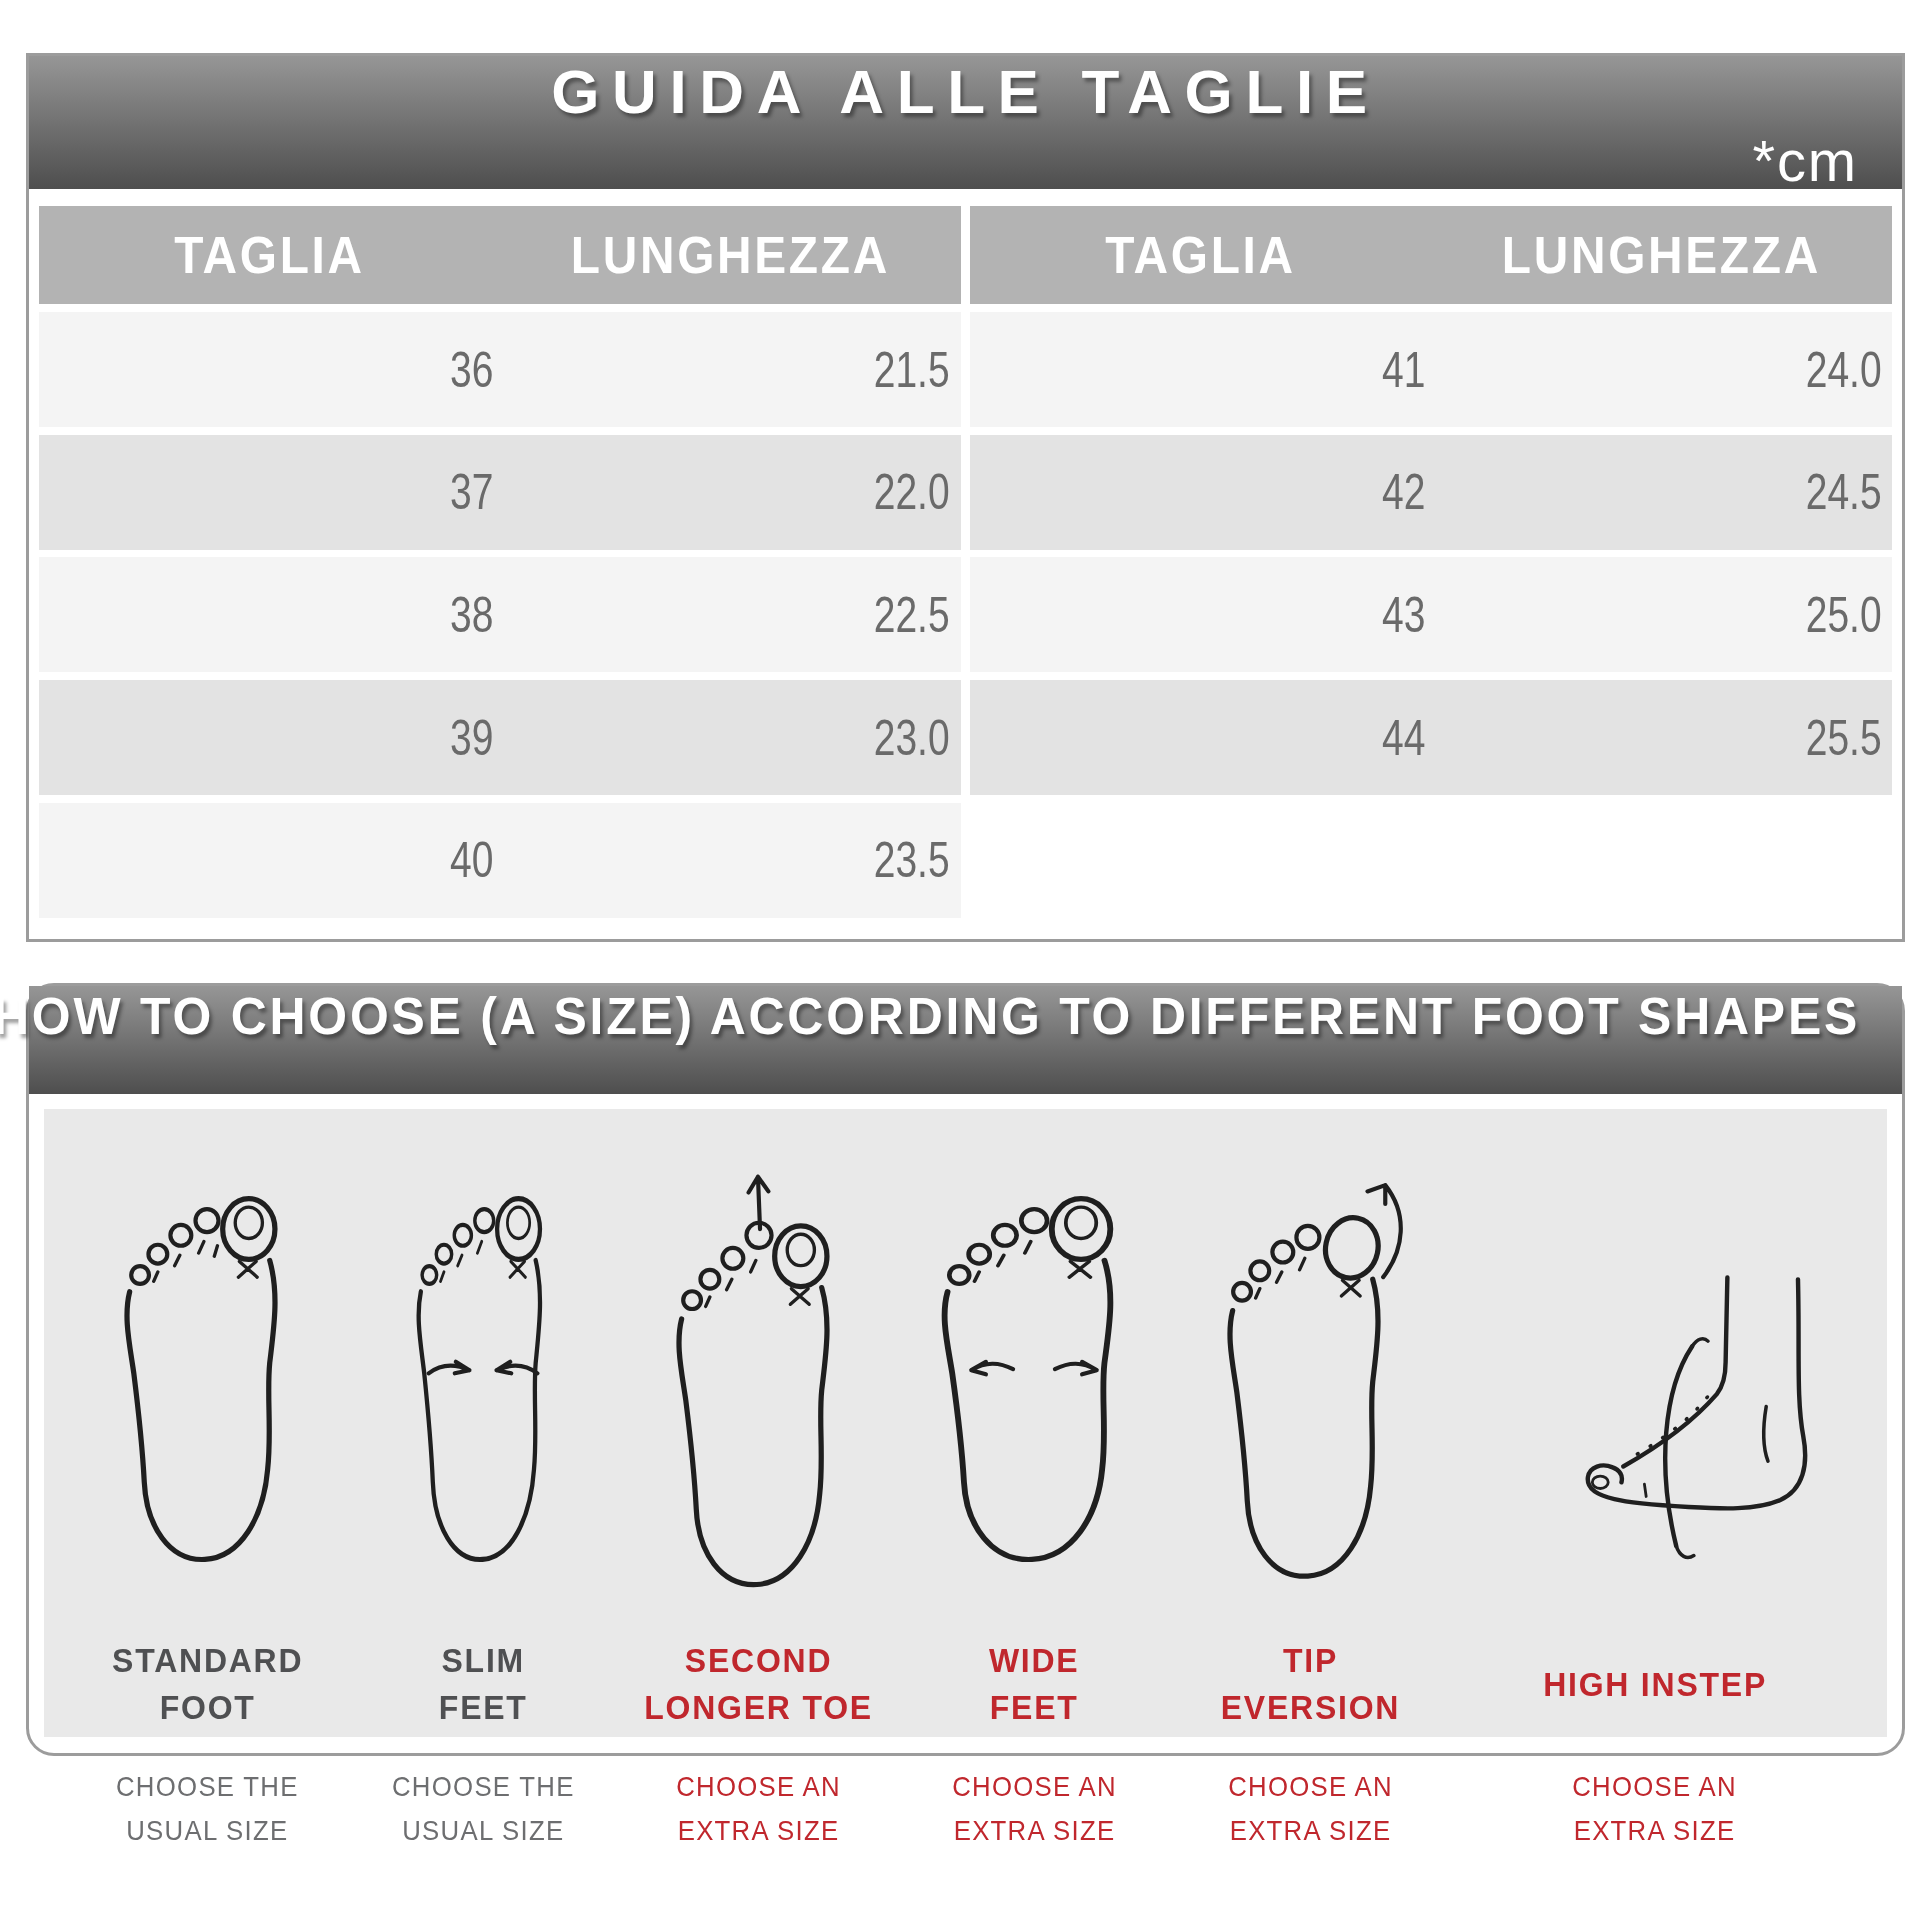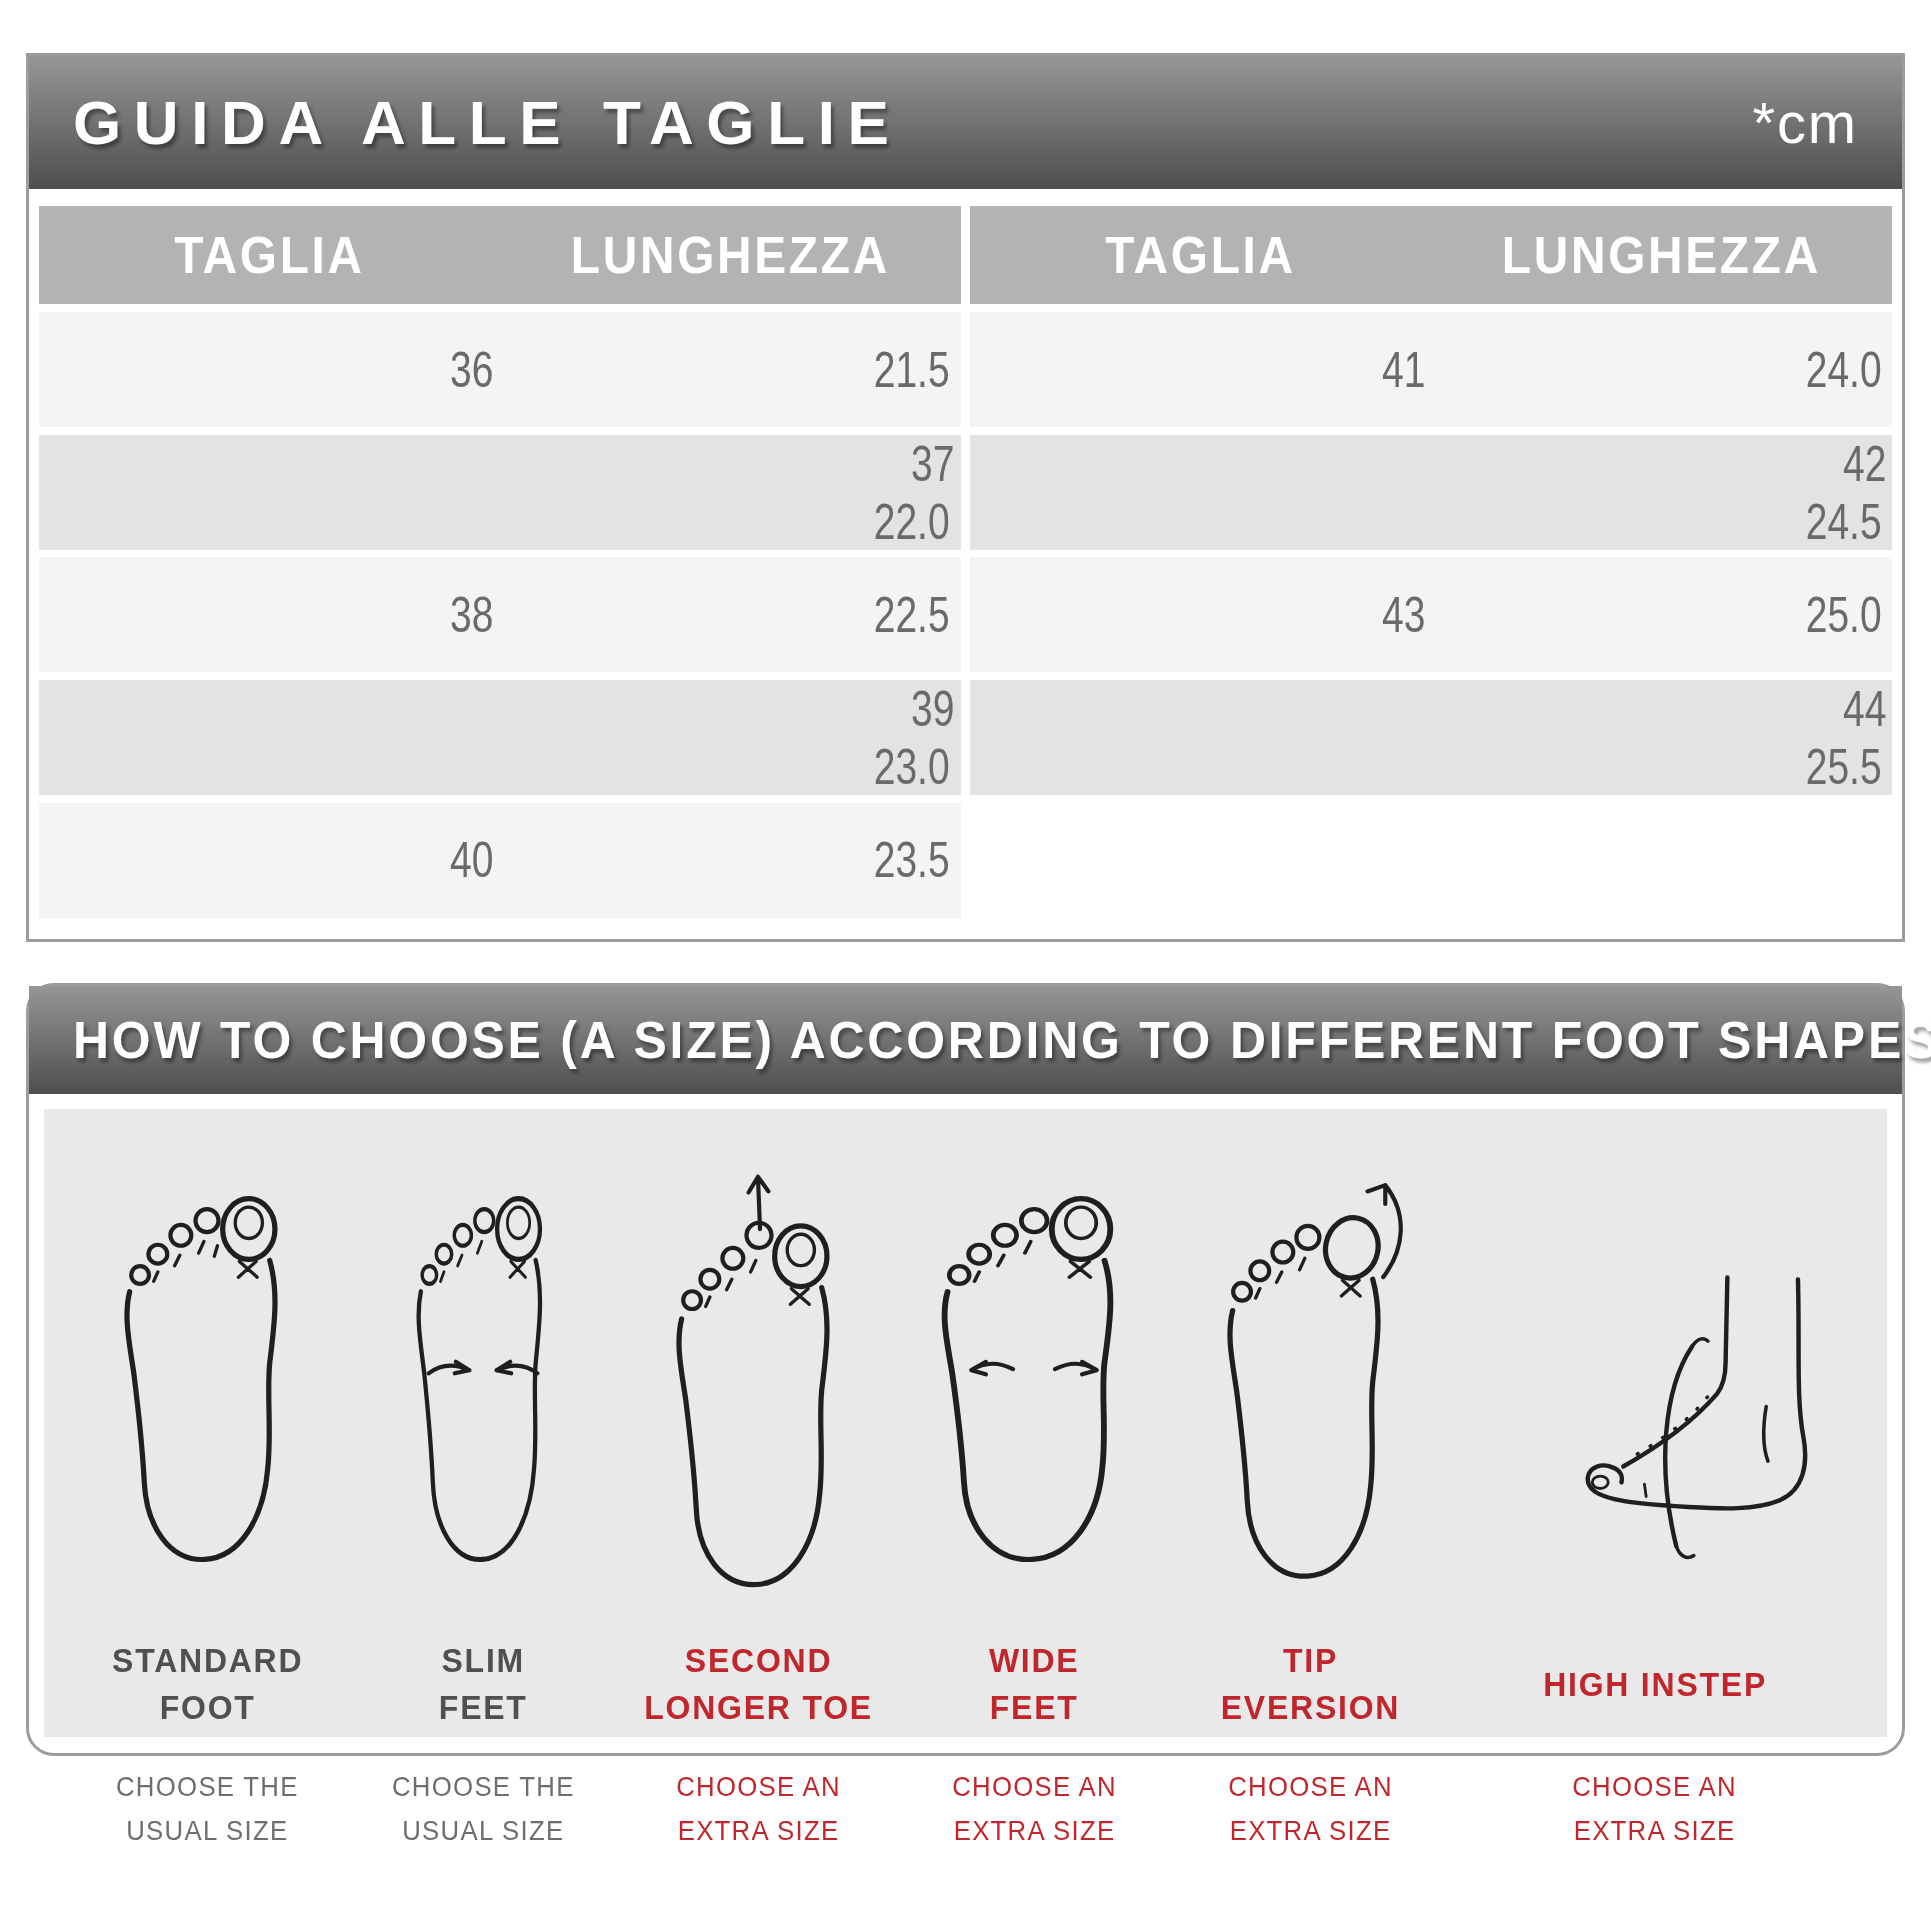--- a/index.html
+++ b/index.html
@@ -27,20 +27,21 @@
     background:#ffffff;
   }
   .box1{margin-top:53px;}
   .box2{margin-top:41px;border-radius:28px;}
   
   .bar{
     height:133px;
     background:linear-gradient(to bottom,var(--header-gradient-top),var(--header-gradient-bottom));
     display:flex;align-items:center;
     padding:0 44px;
+    flex-direction:column;
   }
   .bar h1{
     color:#ffffff;font-size:62px;font-weight:bold;letter-spacing:12.6px;
     text-shadow:2.9px 3.9px 3.9px rgba(0,0,0,0.38);
     white-space:nowrap;
   }
   .bar .unit{
     margin-left:auto;color:#ffffff;font-size:58px;font-weight:400;
     letter-spacing:1.9px;white-space:nowrap;
   }
@@ -61,21 +62,21 @@
     display:flex;height:98px;background:var(--table-header-bg);margin-bottom:7.7px;
   }
   .th{
     flex:1;display:flex;align-items:center;justify-content:center;
     color:#ffffff;font-weight:bold;font-size:52px;letter-spacing:2.9px;
   }
   .th .cnd{transform:scaleX(0.92);}
   .trow{display:flex;height:115px;margin-bottom:7.7px;}
   .trow:last-child{margin-bottom:0;}
   .trow.light{background:var(--row-light);}
-  .trow.dark{background:var(--row-dark);flex-direction:column;}
+  .trow.dark{background:var(--row-dark);}
   .td{
     flex:1;display:flex;align-items:center;justify-content:flex-end;
     color:var(--cell-text);font-size:50px;font-weight:400;
   }
   .td .cnd{transform:scaleX(0.78);}
   .cnd{display:inline-block;white-space:nowrap;}
   
   .panel{
     margin:15.4px;height:628px;background:var(--panel-bg);
     display:flex;align-items:flex-start;

